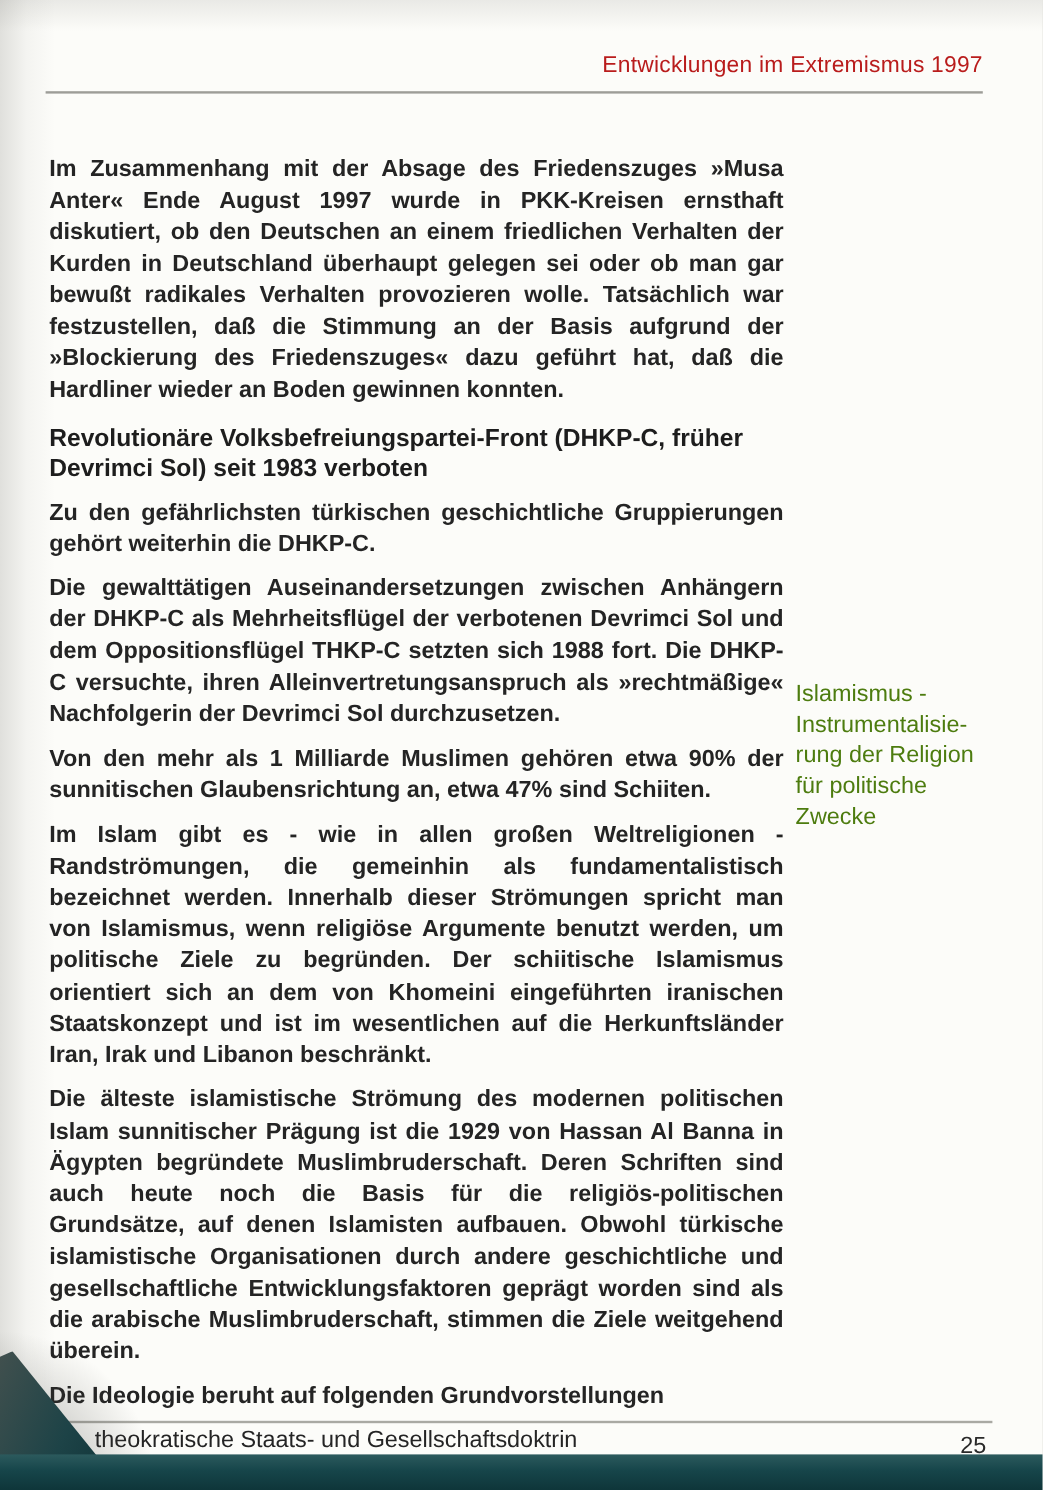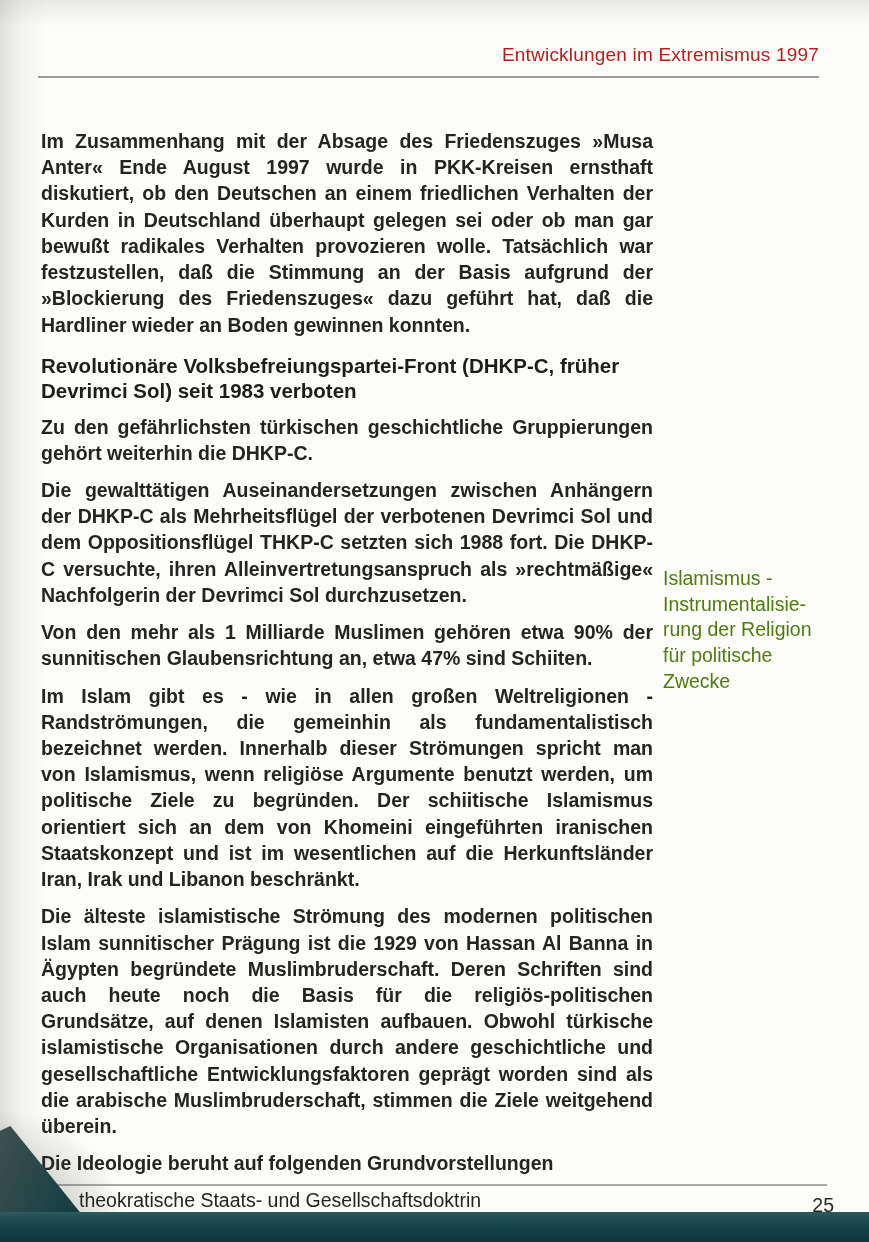--- a/index.html
+++ b/index.html
@@ -90,21 +90,21 @@
   }
 
   .foot-rule {
     position: absolute;
     left: 38px; right: 42px; top: 1184px;
     height: 2px;
     background: #a9a9a3;
   }
   .page-number {
     position: absolute;
-    right: 35px; top: 1194px;
+    right: 47px; top: 1194px;
     font-size: 19.5px;
     color: #2a2a2a;
   }
 
   
   .cover-bar {
     position: absolute;
     left: 0; right: 0; bottom: 0; height: 30px;
     background: linear-gradient(180deg, #2c5a5d 0%, #16454a 45%, #0e3539 100%);
   }

